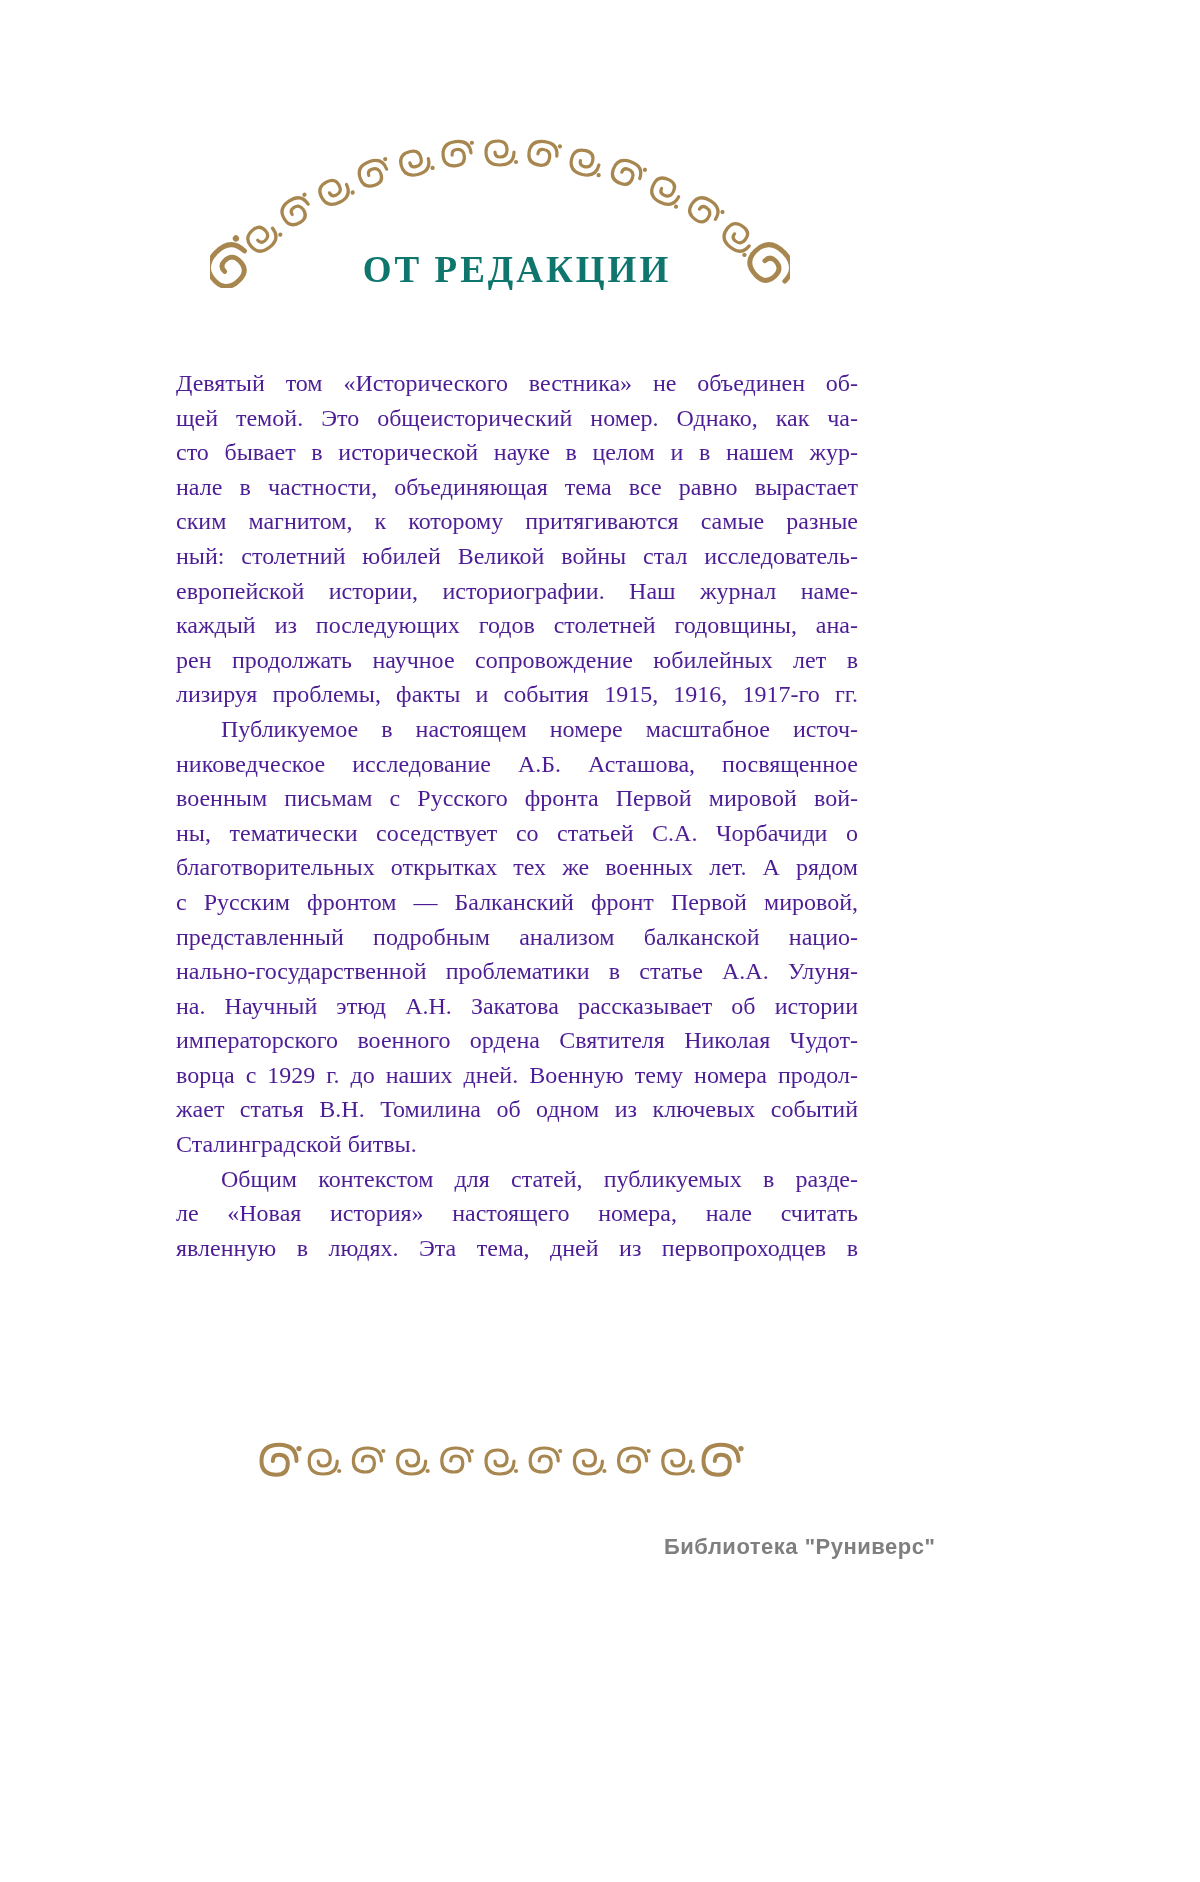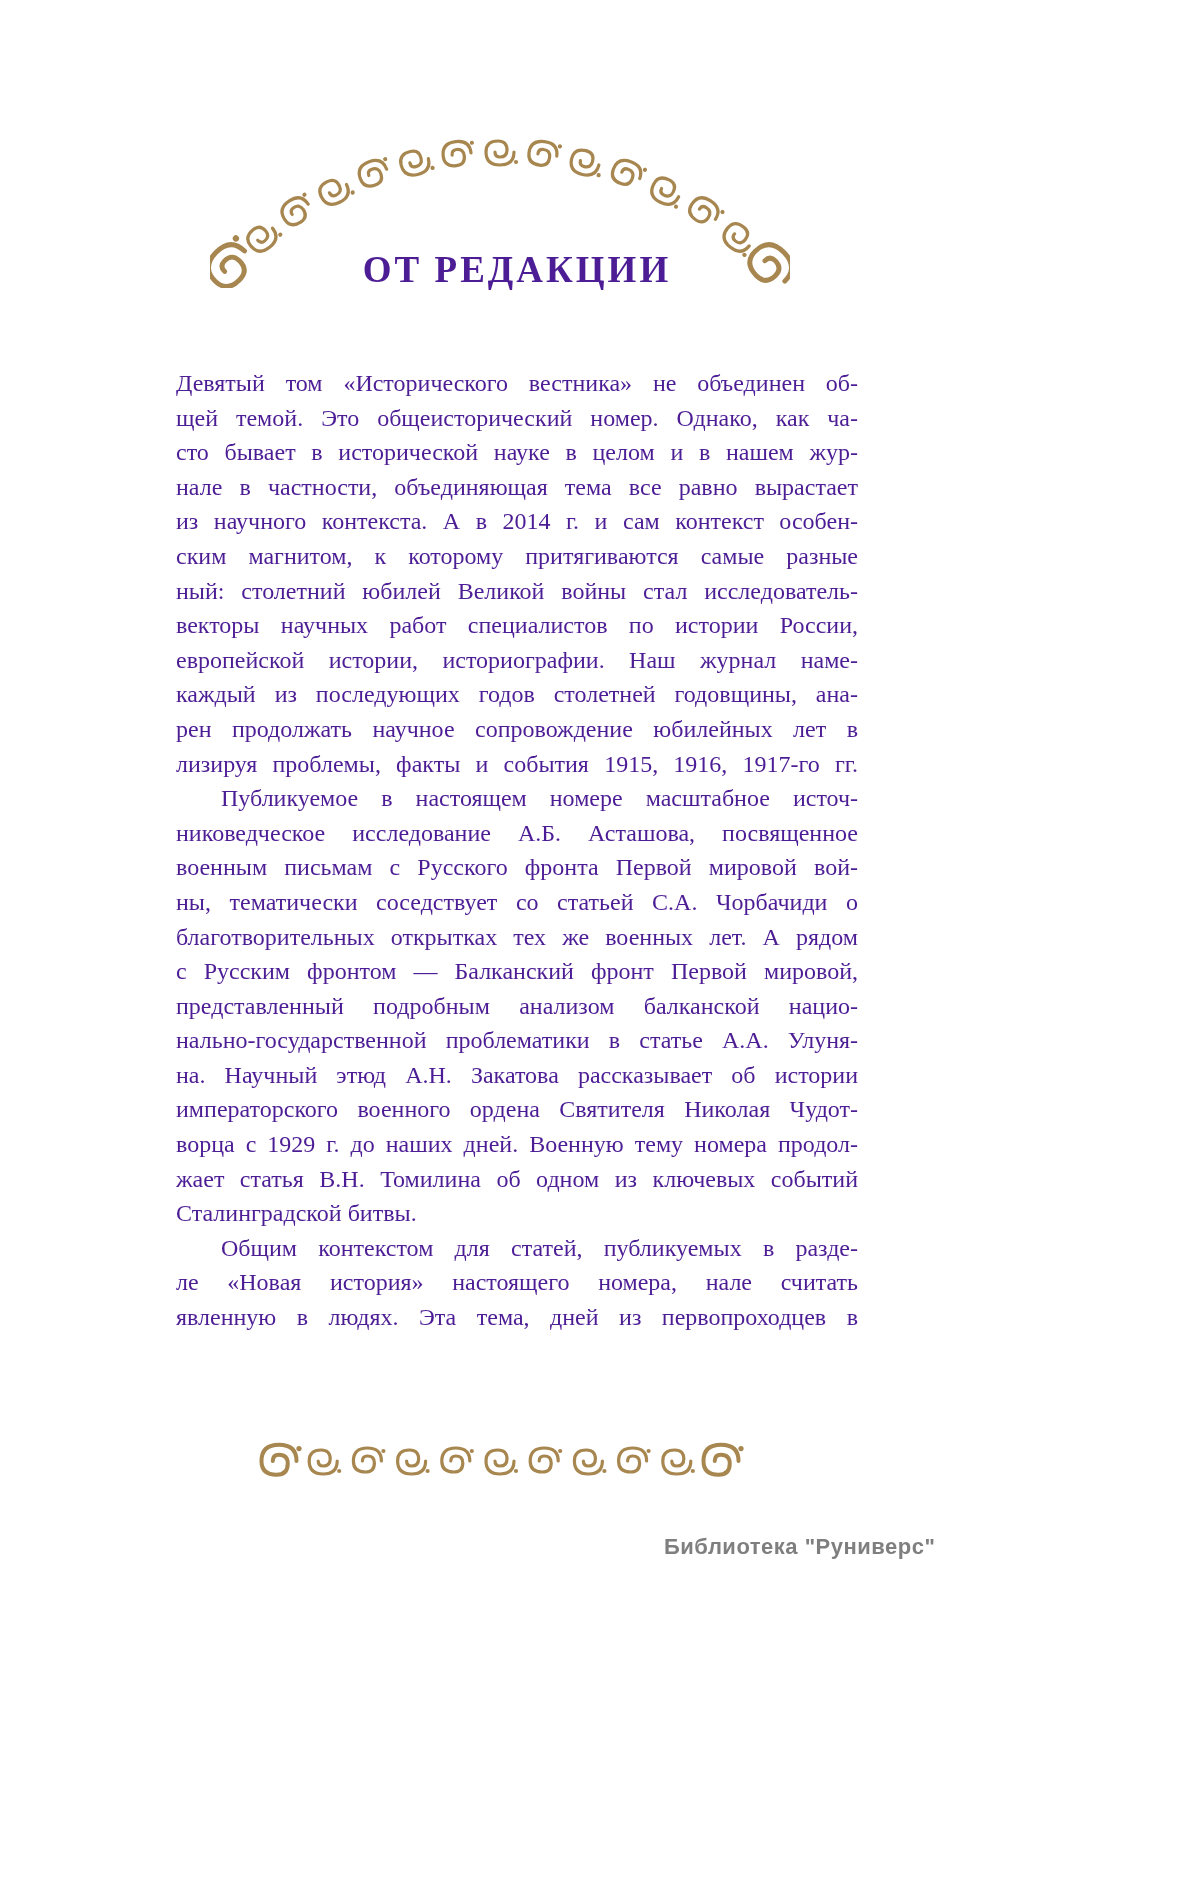--- a/index.html
+++ b/index.html
@@ -29,21 +29,21 @@
   }
   .page-title {
     position: absolute;
     left: 176px;
     top: 248px;
     width: 682px;
     text-align: center;
     font-size: 37px;
     font-weight: 700;
     letter-spacing: 3px;
-    color: #4c1d95;
+    color: #0f766e;
     font-family: "Liberation Serif", serif;
   }
   .body-text {
     position: absolute;
     left: 176px;
     top: 366px;
     width: 682px;
     font-size: 24px;
     line-height: 34.6px;
     color: #3b352c;
@@ -105,24 +105,22 @@
   </div>
 
   <h1 class="page-title">ОТ РЕДАКЦИИ</h1>
 
   <div class="body-text" id="body-text" style="color: #4c1d95;">
       <div class="para">
         <div class="line">Девятый том «Исторического вестника» не объединен об-</div>
         <div class="line">щей темой. Это общеисторический номер. Однако, как ча-</div>
         <div class="line">сто бывает в исторической науке в целом и в нашем жур-</div>
         <div class="line">нале в частности, объединяющая тема все равно вырастает</div>
-        <div class="line">из научного контекста. А в 2014 г. и сам контекст особен-</div>
         <div class="line">ским магнитом, к которому притягиваются самые разные</div>
         <div class="line">ный: столетний юбилей Великой войны стал исследователь-</div>
-        <div class="line">векторы научных работ специалистов по истории России,</div>
         <div class="line">европейской истории, историографии. Наш журнал наме-</div>
         <div class="line">каждый из последующих годов столетней годовщины, ана-</div>
         <div class="line">рен продолжать научное сопровождение юбилейных лет в</div>
         <div class="line">лизируя проблемы, факты и события 1915, 1916, 1917-го гг.</div>
       </div>
       <div class="para">
         <div class="line indent">Публикуемое в настоящем номере масштабное источ-</div>
         <div class="line">никоведческое исследование А.Б. Асташова, посвященное</div>
         <div class="line">военным письмам с Русского фронта Первой мировой вой-</div>
         <div class="line">ны, тематически соседствует со статьей С.А. Чорбачиди о</div>

